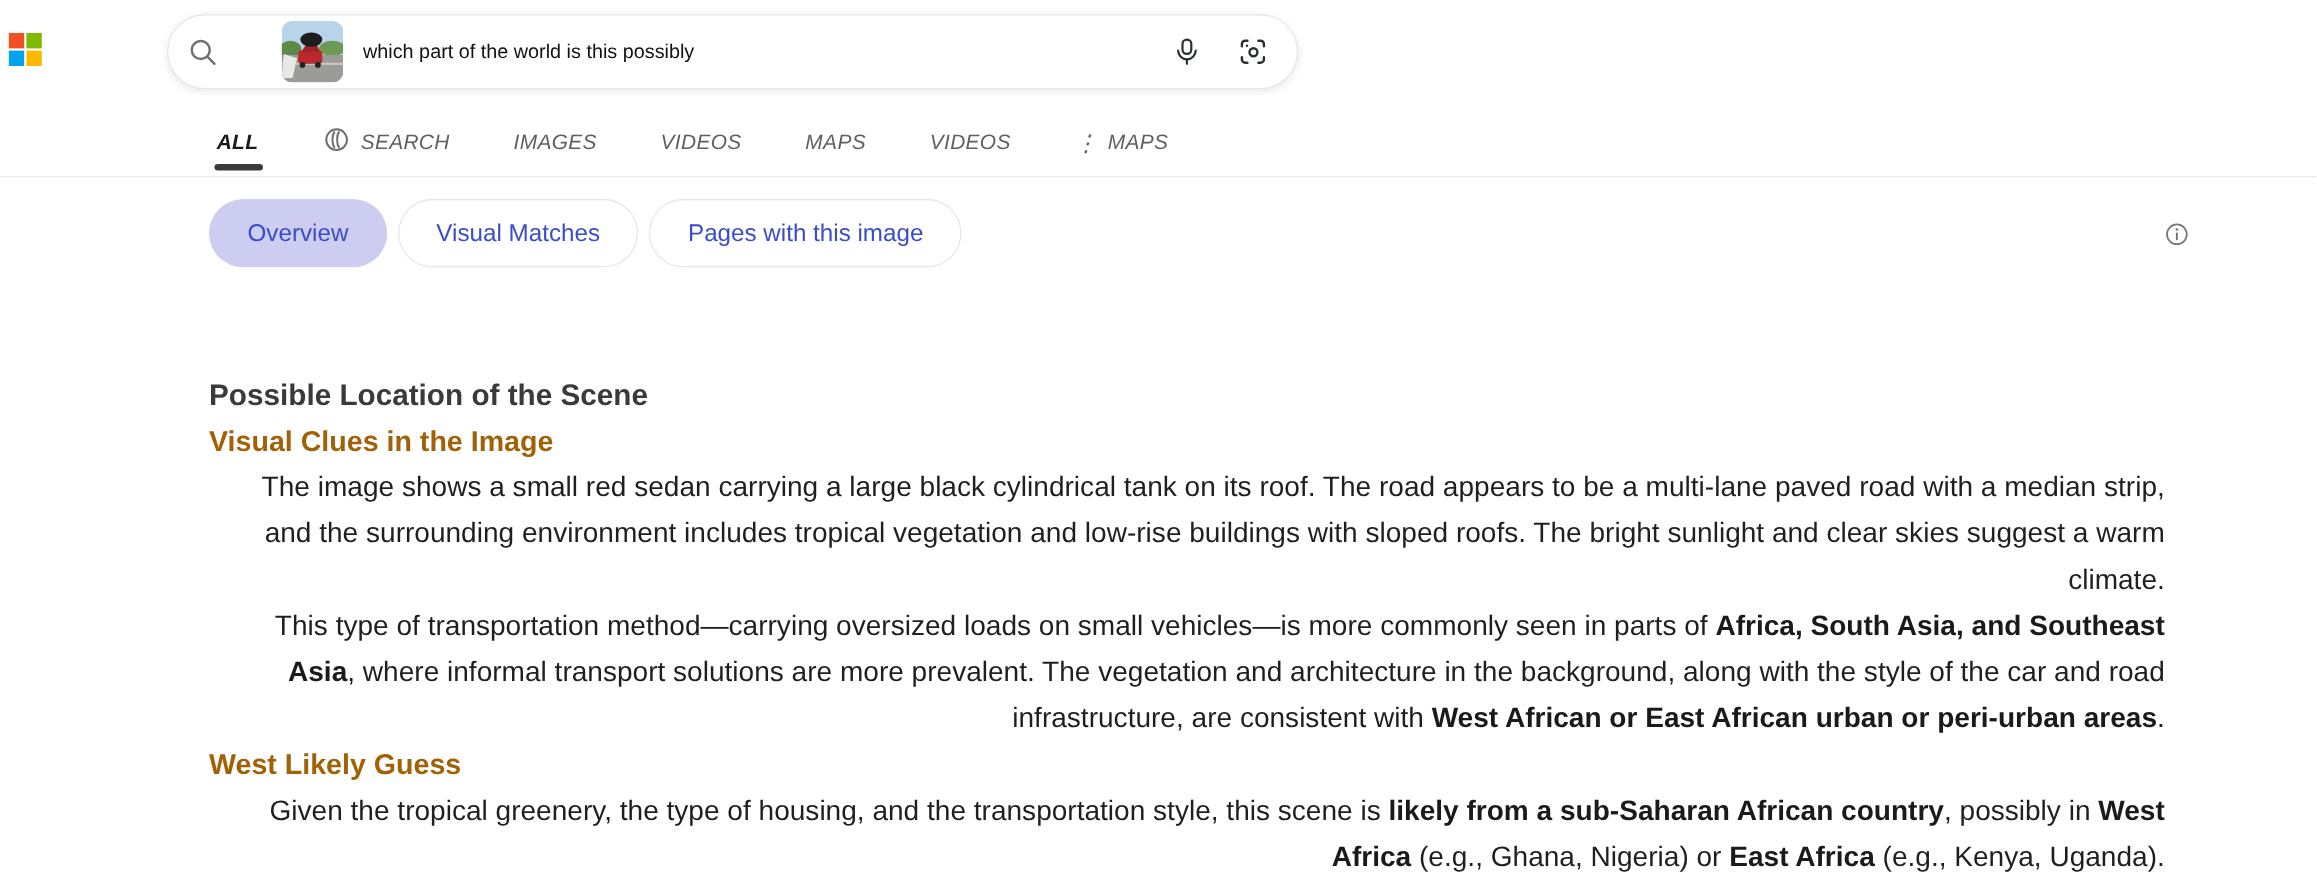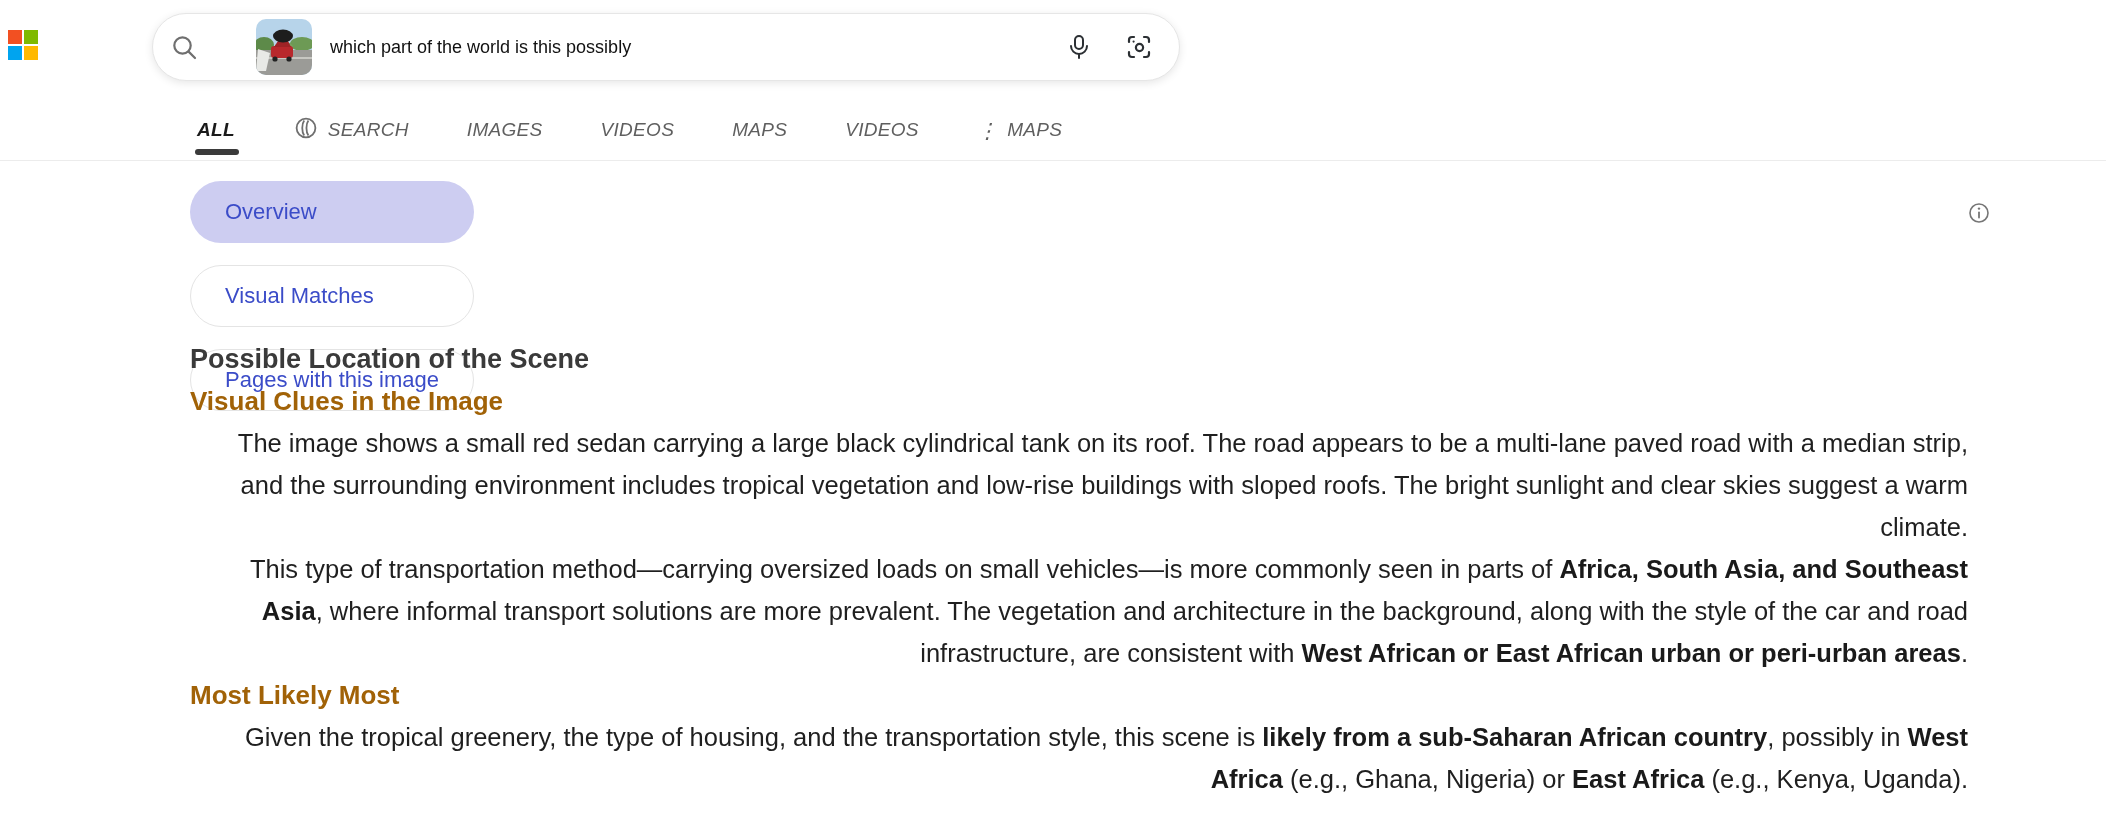--- a/index.html
+++ b/index.html
@@ -28,21 +28,21 @@
   .tabs { position: absolute; left: 197px; top: 112px; height: 36px; display: flex; align-items: center;
           gap: 58px; font-size: 19px; color: #5f5f5f; font-style: italic; }
   .tab { display: flex; align-items: center; gap: 9px; cursor: pointer; white-space: nowrap; letter-spacing: .3px; }
   .tab.active { color: #1a1a1a; font-weight: 700; }
   .tab-underline { position: absolute; left: 195px; top: 149px; width: 44px; height: 6px;
                    border-radius: 3px; background: #3b3b3b; }
   .tabs-divider { position: absolute; left: 0; top: 160px; width: 2106px; height: 1px; background: #ececec; }
   .more-dots { font-size: 21px; color: #5f5f5f; line-height: 1; }
 
   
-  .pills { position: absolute; left: 190px; top: 181px; display: flex; gap: 22px; flex-direction: column; }
+  .pills { position: absolute; left: 190px; top: 181px; display: flex; gap: 10px; }
   .pill { height: 62px; border-radius: 31px; display: flex; align-items: center; padding: 0 34px;
           font-size: 22px; background: #fff; border: 1px solid #e4e4e4; cursor: pointer;
           font-family: inherit; white-space: nowrap; }
   .pill.selected { border-color: transparent; }
 
   .info-btn { position: absolute; left: 1967px; top: 201px; background: none; border: none; padding: 0; cursor: pointer; display: flex; }
 
   
   .content { position: absolute; left: 190px; top: 298px; width: 1778px;
              font-size: 25.5px; line-height: 42px; color: #1f1f1f; margin-top: 44px; }
@@ -157,17 +157,17 @@
   </button>
 
   <main class="content">
     <h1 class="content-title">Possible Location of the Scene</h1>
 
     <h2 class="section-heading">Visual Clues in the Image</h2>
     <p class="section-paragraph"><span>The image shows a small red sedan carrying a large black cylindrical tank on its roof. The road appears to be a multi-lane paved road with a median strip, and the surrounding environment includes tropical vegetation and low-rise buildings with sloped roofs. The bright sunlight and clear skies suggest a warm climate.</span></p>
 
     <p class="section-paragraph"><span>This type of transportation method—carrying oversized loads on small vehicles—is more commonly seen in parts of </span><b>Africa, South Asia, and Southeast Asia</b><span>, where informal transport solutions are more prevalent. The vegetation and architecture in the background, along with the style of the car and road infrastructure, are consistent with </span><b>West African or East African urban or peri-urban areas</b><span>.</span></p>
 
-    <h2 class="section-heading">Most Likely Most</h2>
+    <h2 class="section-heading">West Likely Guess</h2>
     <p class="section-paragraph"><span>Given the tropical greenery, the type of housing, and the transportation style, this scene is </span><b>likely from a sub-Saharan African country</b><span>, possibly in </span><b>West Africa</b><span> (e.g., Ghana, Nigeria) or </span><b>East Africa</b><span> (e.g., Kenya, Uganda).</span></p>
   </main>
 
 </div>
 
 </body></html>

